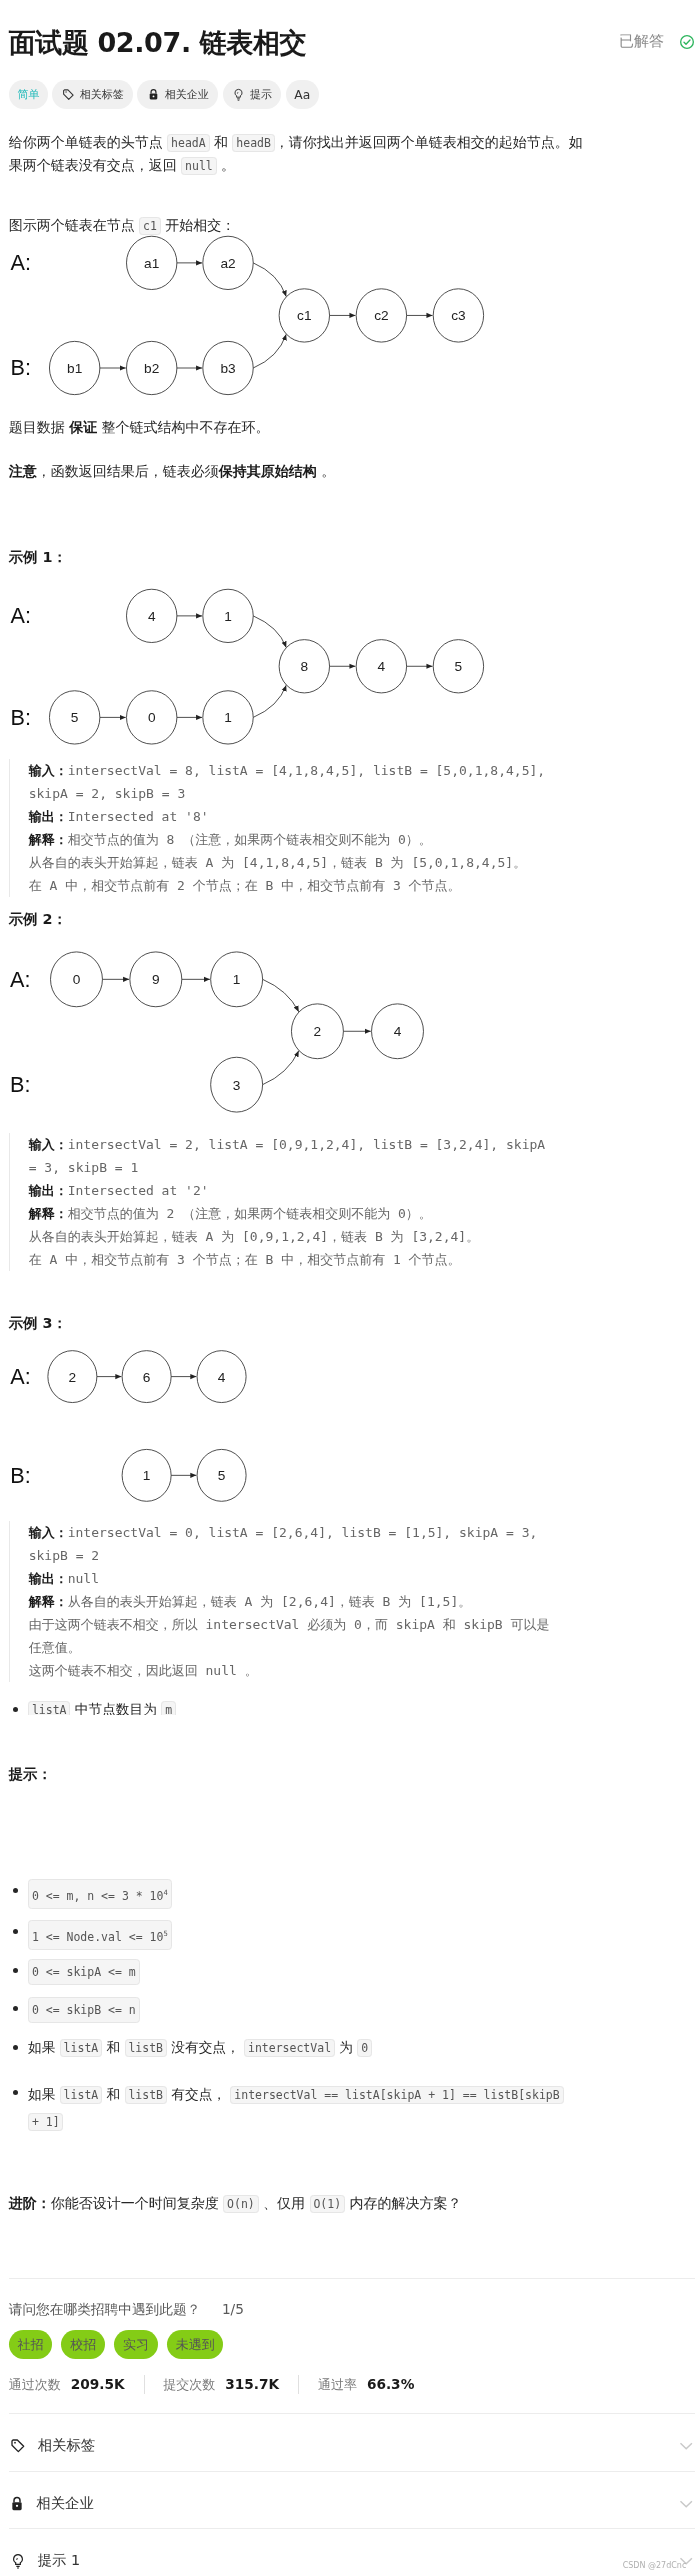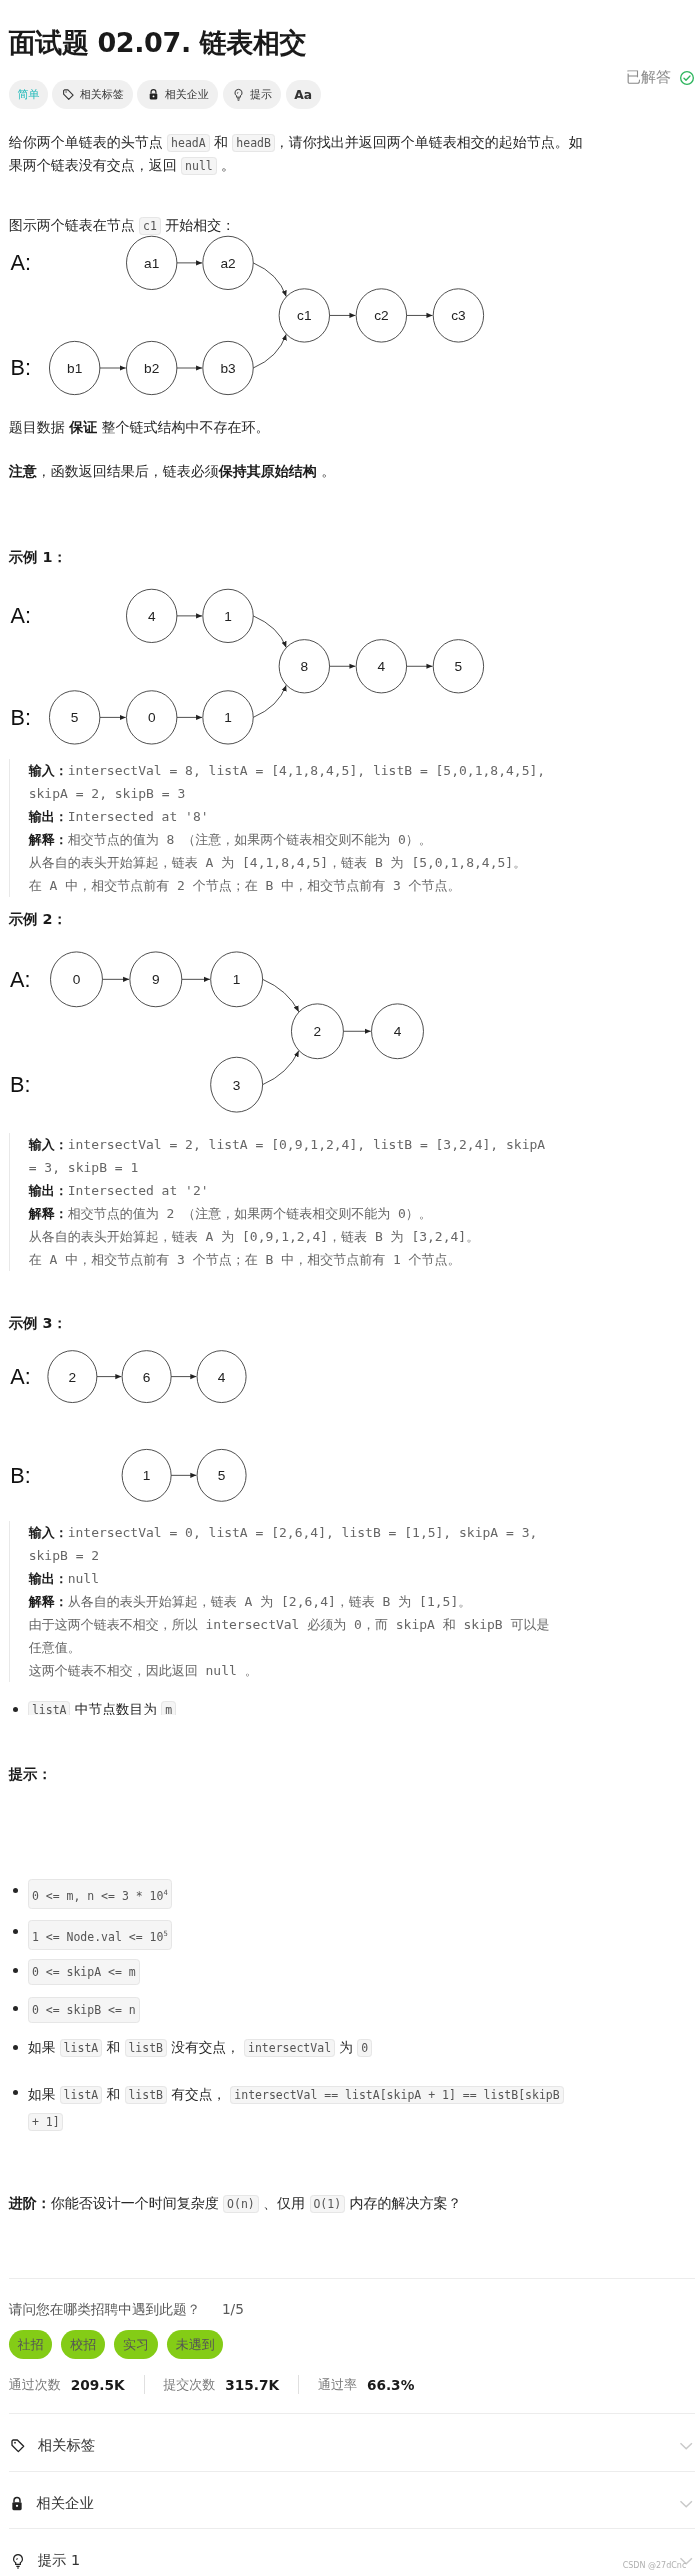--- a/index.html
+++ b/index.html
@@ -7,21 +7,21 @@
     width: 695px; height: 2576px; position: relative; overflow: hidden;
     font-family: "DejaVu Sans", "Liberation Sans", sans-serif;
     color: #262626;
   }
   .abs { position: absolute; }
   .title {
     left: 8.7px; top: 24.5px; font-size: 27px; font-weight: bold; color: #1a1a1a;
     letter-spacing: -0.4px; white-space: nowrap;
   }
   .solved {
-    right: 0px; top: 32px; font-size: 15px; color: #8a8a8a; display: flex; align-items: center; gap: 8px; margin-top: 36px;
+    right: 0px; top: 32px; font-size: 15px; color: #8a8a8a; display: flex; align-items: center; gap: 15px;
   }
   .solved svg { width: 16px; height: 16px; }
   .tags { left: 8.7px; top: 80px; display: flex; gap: 4.3px; }
   .tag {
     height: 29px; border-radius: 14.4px; background: #f0f0f0; display: flex; align-items: center;
     padding: 0 9.4px; font-size: 11px; color: #333; gap: 5px; white-space: nowrap;
   }
   .tag.easy { color: #1cb8b8; padding: 0 8.7px; }
   .tag svg { width: 13px; height: 13px; }
   .p { left: 8.7px; font-size: 14px; line-height: 23px; color: #262626; white-space: nowrap; }
@@ -39,21 +39,21 @@
   }
   .pre .lbl { font-family: "DejaVu Sans", sans-serif; font-weight: bold; color: #1a1a1a; }
   .bullet { left: 8.7px; font-size: 13.7px; line-height: 23px; display: flex; align-items: flex-start; white-space: nowrap; }
   .bullet .dot { width: 5px; height: 5px; border-radius: 50%; background: #262626; margin: 9.4px 10px 0 4.3px; flex: none; }
   .bullet .code { font-size: 11.5px; }
   .divider { left: 8.7px; right: 0; height: 0.7px; background: #ececec; }
   .q { left: 8.7px; font-size: 13.7px; color: #595959; display: flex; gap: 21.6px; }
   .chips { left: 8.7px; display: flex; gap: 9.4px; }
   .chip { height: 29px; border-radius: 14.4px; background: #84cc16; padding: 0 8.7px; display: flex; align-items: center; font-size: 13px; color: #555; }
   .stats { left: 8.7px; display: flex; align-items: center; font-size: 13px; }
-  .stat { display: flex; align-items: center; gap: 10px; padding-right: 19px; }
+  .stat { display: flex; align-items: flex-start; gap: 10px; padding-right: 19px; }
   .stat .k { color: #7a7a7a; }
   .stat .v { color: #1a1a1a; font-weight: bold; font-size: 13.7px; }
   .sep { width: 0.7px; height: 19px; background: #e0e0e0; margin-right: 19px; }
   .acc { left: 8.7px; right: 0; display: flex; align-items: center; font-size: 14.4px; color: #333; }
   .acc .ico { width: 19px; height: 19px; margin-right: 10px; display:flex; align-items:center; justify-content:center; }
   .acc .chev { margin-left: auto; margin-right: 1.4px; }
   .watermark { right: 8.7px; bottom: 5.8px; font-size: 8px; color: #b0b0b0; padding-left: 8px; }
 </style>
 </head>
 <body>
@@ -85,21 +85,21 @@
     <span>相关企业</span>
   </div>
   <div class="tag">
     <svg viewBox="0 0 24 24">
         <path d="M12 2.5a6.5 6.5 0 0 0-3.5 12V17h7v-2.5A6.5 6.5 0 0 0 12 2.5z" fill="none" stroke="#333" stroke-width="1.8"></path>
         <path d="M9.5 20h5M10.5 22.5h3" stroke="#333" stroke-width="1.8"></path>
         <path d="M11 7.5l-1 3" stroke="#333" stroke-width="1.4"></path>
       </svg>
     <span>提示</span>
   </div>
-  <div class="tag" style="padding:0 8.7px;font-weight:bold;font-size:12.3px;">
+  <div class="tag" style="padding:0 8.7px;font-weight:normal;font-size:12.3px;">
     <span>Aa</span>
   </div>
 </div>
 
 <div class="abs p" style="top:131px;">
   <span>给你两个单链表的头节点</span>
   <span class="code">headA</span>
   <span>和</span>
   <span class="code">headB</span><span>，请你找出并返回两个单链表相交的起始节点。如</span>
 </div>

